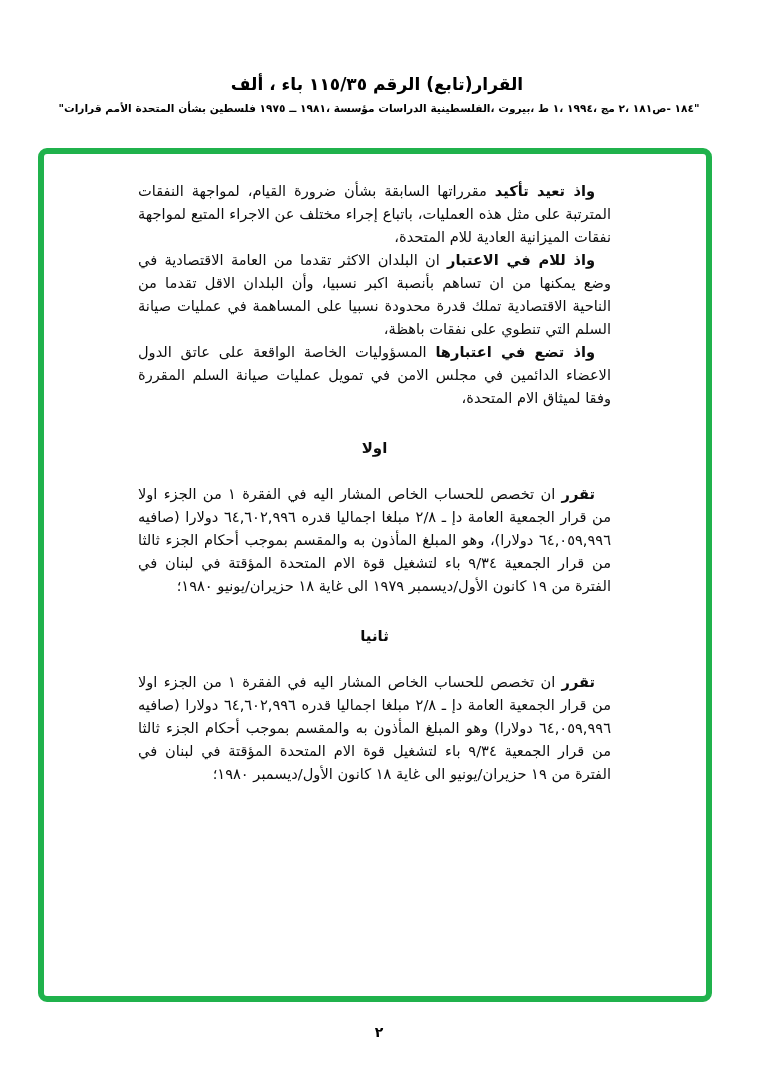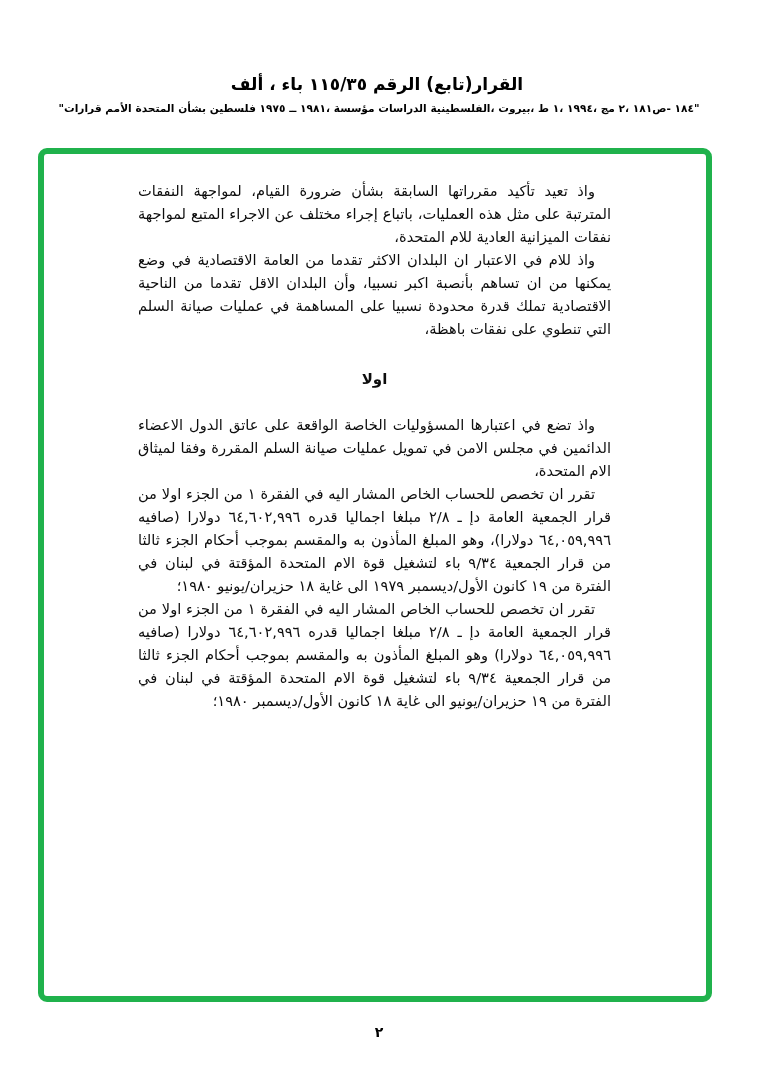--- a/index.html
+++ b/index.html
@@ -19,21 +19,21 @@
   .green-frame{
     position:absolute;left:38px;top:148px;width:662px;height:842px;
     border:6px solid #20b24c;border-radius:9px;background:#ffffff;overflow:hidden;
   }
   .doc-body{
     direction:rtl;position:absolute;top:0;right:0;left:0;
     padding:25px 95px 0 94px;
     font-size:14.6px;line-height:23px;text-align:justify;color:#0d0d0d;
   }
   .para{margin:0;text-indent:16px;}
-  .para b{font-weight:normal;}
+  .para b{font-weight:bold;}
   .sec-heading{
     margin:28px 0 22px 0;text-align:center;font-weight:bold;font-size:15px;text-indent:0;
   }
   .page-number{
     position:absolute;top:1024px;left:0;width:758px;text-align:center;
     font-weight:bold;font-size:14px;color:#000;
   }
 </style>
 </head>
 <body>
@@ -42,26 +42,27 @@
 
 <div class="subtitle-line"><span dir="ltr">"قرارات</span> <span dir="ltr">الأمم</span> <span dir="ltr">المتحدة</span> <span dir="ltr">بشأن</span> <span dir="ltr">فلسطين</span> <span dir="ltr">١٩٧٥</span> <span dir="ltr">ــ</span> <span dir="ltr">١٩٨١،</span> <span dir="ltr">مؤسسة</span> <span dir="ltr">الدراسات</span> <span dir="ltr">الفلسطينية،</span> <span dir="ltr">بيروت،</span> <span dir="ltr">ط</span> <span dir="ltr">١،</span> <span dir="ltr">١٩٩٤،</span> <span dir="ltr">مج</span> <span dir="ltr">٢،</span> <span dir="ltr">ص١٨١-</span> <span dir="ltr">١٨٤"</span></div>
 
 <div class="green-frame">
   <div class="doc-body">
 
     <p class="para"><b>واذ تعيد تأكيد</b><span> مقرراتها السابقة بشأن ضرورة القيام، لمواجهة النفقات المترتبة على مثل هذه العمليات، باتباع إجراء مختلف عن الاجراء المتبع لمواجهة نفقات الميزانية العادية للام المتحدة،</span></p>
 
     <p class="para"><b>واذ للام في الاعتبار</b><span> ان البلدان الاكثر تقدما من العامة الاقتصادية في وضع يمكنها من ان تساهم بأنصبة اكبر نسبيا، وأن البلدان الاقل تقدما من الناحية الاقتصادية تملك قدرة محدودة نسبيا على المساهمة في عمليات صيانة السلم التي تنطوي على نفقات باهظة،</span></p>
 
+    <p class="para"><b>واذ تضع في اعتبارها</b><span> المسؤوليات الخاصة الواقعة على عاتق الدول الاعضاء الدائمين في مجلس الامن في تمويل عمليات صيانة السلم المقررة وفقا لميثاق الام المتحدة،</span></p>
+
     <p class="para sec-heading">اولا</p>
-
-    <p class="para"><b>واذ تضع في اعتبارها</b><span> المسؤوليات الخاصة الواقعة على عاتق الدول الاعضاء الدائمين في مجلس الامن في تمويل عمليات صيانة السلم المقررة وفقا لميثاق الام المتحدة،</span></p>
 
     <p class="para"><b>تقرر</b><span> ان تخصص للحساب الخاص المشار اليه في الفقرة ١ من الجزء اولا من قرار الجمعية العامة دإ ـ ٢/٨ مبلغا اجماليا قدره ٦٤,٦٠٢,٩٩٦ دولارا (صافيه ٦٤,٠٥٩,٩٩٦ دولارا)، وهو المبلغ المأذون به والمقسم بموجب أحكام الجزء ثالثا من قرار الجمعية ٩/٣٤ باء لتشغيل قوة الام المتحدة المؤقتة في لبنان في الفترة من ١٩ كانون الأول/ديسمبر ١٩٧٩ الى غاية ١٨ حزيران/يونيو ١٩٨٠؛</span></p>
 
+    <p class="para sec-heading">ثانيا</p>
 
     <p class="para"><b>تقرر</b><span> ان تخصص للحساب الخاص المشار اليه في الفقرة ١ من الجزء اولا من قرار الجمعية العامة دإ ـ ٢/٨ مبلغا اجماليا قدره ٦٤,٦٠٢,٩٩٦ دولارا (صافيه ٦٤,٠٥٩,٩٩٦ دولارا) وهو المبلغ المأذون به والمقسم بموجب أحكام الجزء ثالثا من قرار الجمعية ٩/٣٤ باء لتشغيل قوة الام المتحدة المؤقتة في لبنان في الفترة من ١٩ حزيران/يونيو الى غاية ١٨ كانون الأول/ديسمبر ١٩٨٠؛</span></p>
 
 
 
   </div>
 </div>
 
 <div class="page-number">٢</div>
 

